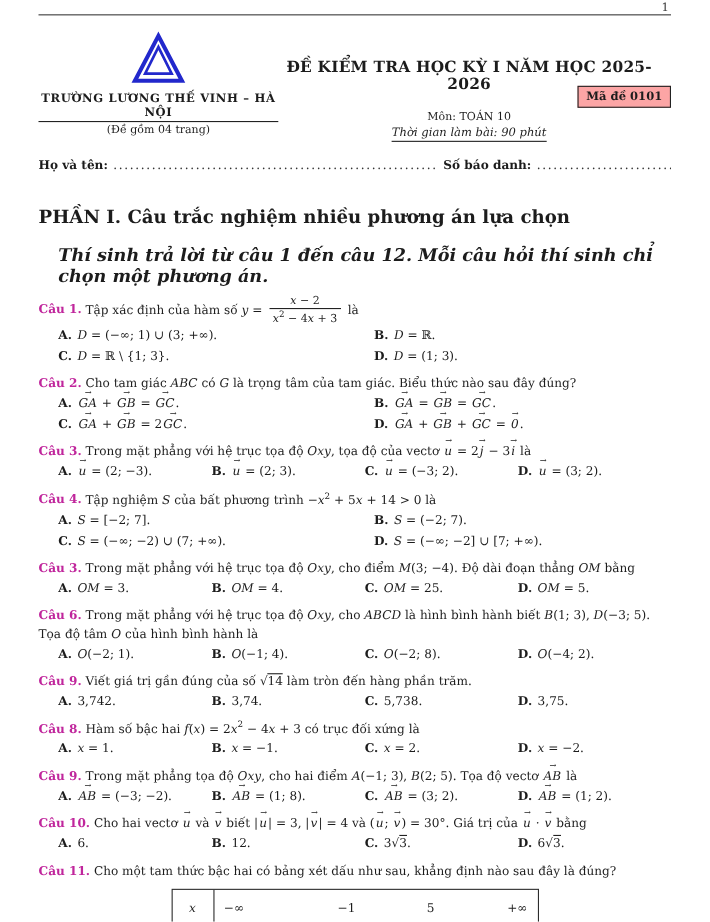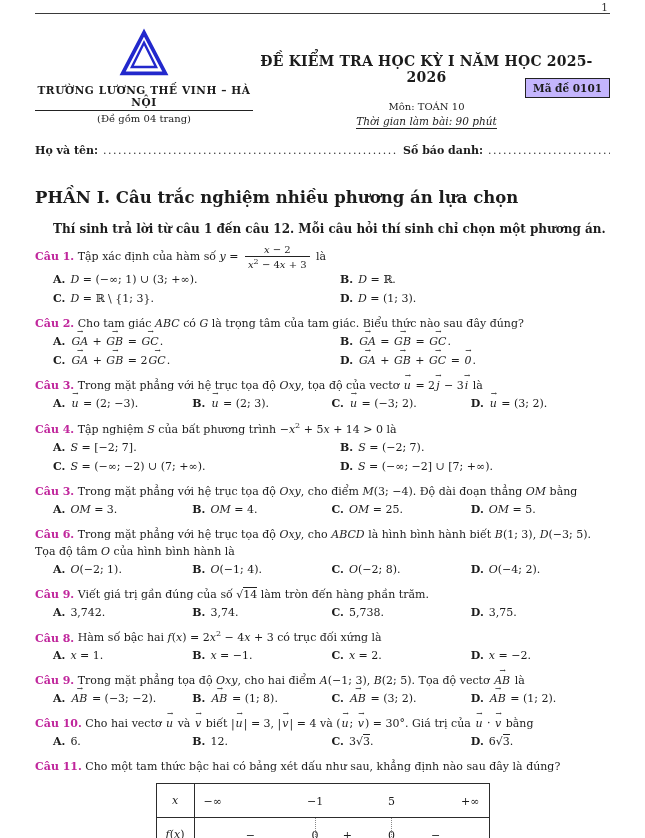--- a/index.html
+++ b/index.html
@@ -13,30 +13,30 @@
   .school-col{position:absolute;left:0;top:0;width:218px;text-align:center;}
   .school-name{display:inline-block;font-weight:bold;font-size:10.5px;letter-spacing:.6px;
                border-bottom:1.2px solid #222;padding-bottom:2px;margin-top:2px;}
   .school-note{font-size:10px;margin-top:2px;}
   .title-col{position:absolute;left:222px;right:14px;top:26px;text-align:center;}
   .exam-title{font-size:14px;font-weight:bold;letter-spacing:.2px;}
   .exam-subject{font-size:10px;font-weight:normal;margin-top:16px;}
   .exam-duration{display:inline-block;font-size:10.5px;font-style:italic;margin-top:3px;
                  border-bottom:1px solid #222;padding-bottom:1px;}
   .code-box{position:absolute;right:0;top:51px;border:1.1px solid #222;padding:3px 7px;
-            font-size:10.5px;font-weight:bold;background:#c4b5fd;}
+            font-size:10.5px;font-weight:bold;background:#fca5a5;}
   
   .identity{display:flex;align-items:baseline;margin-top:15px;gap:5px;font-size:11px;}
   .id-label{font-weight:bold;white-space:nowrap;}
   .dots{overflow:hidden;white-space:nowrap;letter-spacing:1.5px;color:#333;}
   .dots.grow{flex:1;}
   .dots.sbd{width:122px;}
   
   .part-heading{font-size:16.5px;font-weight:bold;margin-top:31px;}
-  .instruction{font-weight:bold;margin-top:15px;margin-left:18px;font-size:12px;}
+  .instruction{font-weight:bold;font-style:italic;margin-top:15px;margin-left:18px;font-size:16px;}
   
   .q{margin-top:8px;}
   .qhead{margin:0;line-height:1.55;}
   .qlabel{color:#c0269c;font-weight:bold;}
   .opts{display:grid;margin:2px 0 0 18px;row-gap:3px;line-height:1.45;}
   .opts.c2{grid-template-columns:287px 1fr;}
   .opts.c4{grid-template-columns:repeat(4,1fr);}
   .okey{font-weight:bold;margin-right:5px;}
   i{font-family:"DejaVu Serif",serif;}
   sup{font-size:8px;}

